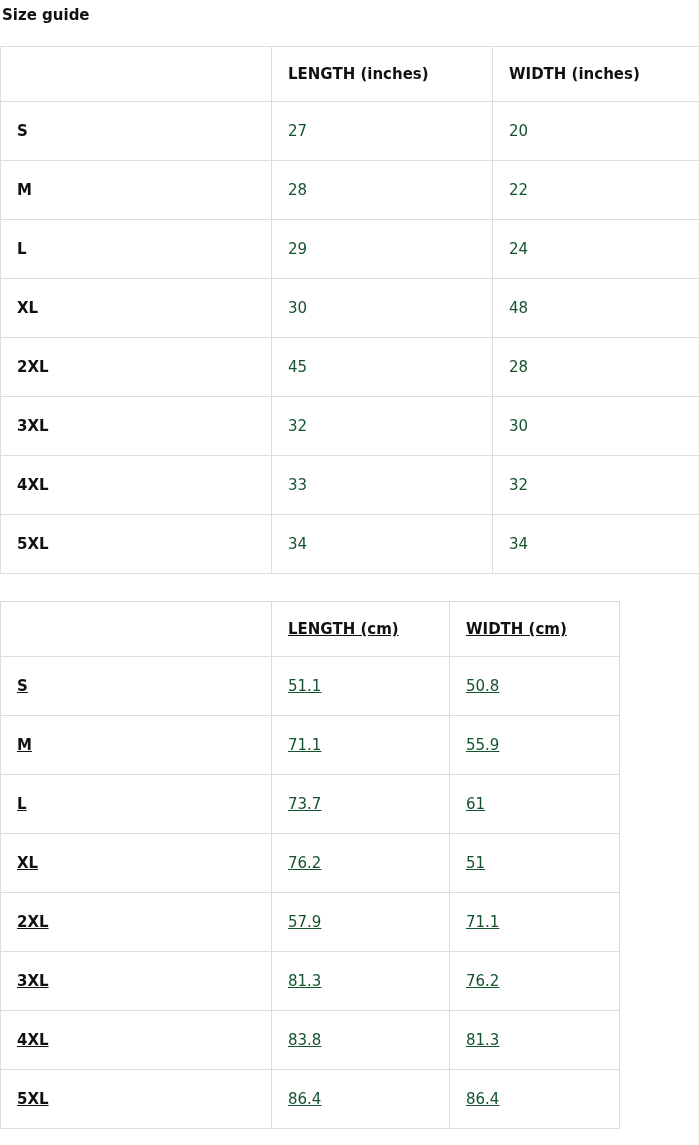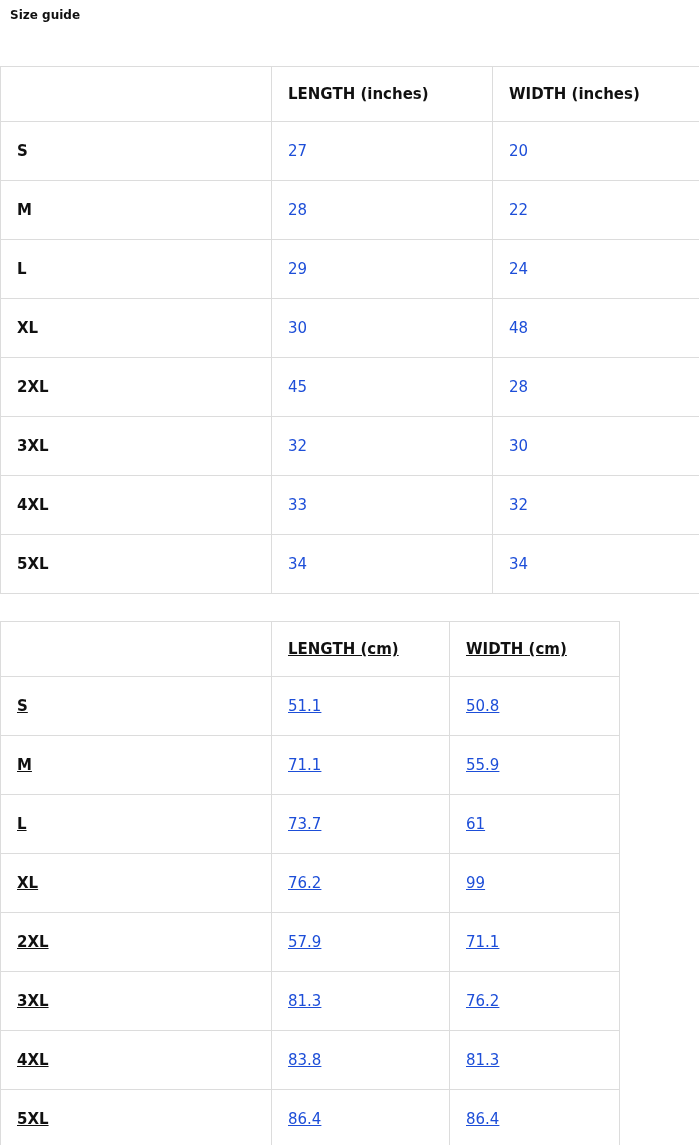--- a/index.html
+++ b/index.html
@@ -13,59 +13,59 @@
     font-family: "DejaVu Sans", "Liberation Sans", sans-serif;
     color: #111111;
     -webkit-font-smoothing: antialiased;
   }
   .page {
     width: 699px;
     box-sizing: border-box;
     padding: 0;
   }
   .page-title {
-    font-size: 12px;
+    font-size: 15px;
     font-weight: bold;
     color: #111111;
     margin: 4px 0 16px 0;
-    padding: 0 0 0 10px;
+    padding: 0 0 0 2px;
     line-height: 22px;
   }
   table.size-table {
     border-collapse: collapse;
     table-layout: fixed;
     margin: 0;
   }
   table.size-table td,
   table.size-table th {
     border: 1px solid #dcdcdc;
     padding: 0 16px;
     height: 59px;
     font-size: 15px;
     font-weight: normal;
-    color: #1d4ed8;
+    color: #14532d;
     text-align: left;
     vertical-align: middle;
     box-sizing: border-box;
     overflow: hidden;
     white-space: nowrap;
   }
   table.size-table th {
     font-weight: bold;
     font-size: 15px;
     color: #111111;
   }
   table.size-table td.row-label {
     font-weight: bold;
     color: #111111;
   }
   
   #table-inches {
     width: 699px;
-    margin-top: 40px;
+    margin-top: 20px;
   }
   #table-inches col.c0 { width: 271px; }
   #table-inches col.c1 { width: 221px; }
   #table-inches col.c2 { width: 207px; }
   #table-inches th, #table-inches td { height: 59px; }
   #table-inches thead th { height: 55px; }
 
   
   #table-cm {
     width: 619px;
@@ -168,21 +168,21 @@
         <td>55.9</td>
       </tr>
       <tr>
         <td class="row-label">L</td>
         <td>73.7</td>
         <td>61</td>
       </tr>
       <tr>
         <td class="row-label">XL</td>
         <td>76.2</td>
-        <td>99</td>
+        <td>51</td>
       </tr>
       <tr>
         <td class="row-label">2XL</td>
         <td>57.9</td>
         <td>71.1</td>
       </tr>
       <tr>
         <td class="row-label">3XL</td>
         <td>81.3</td>
         <td>76.2</td>

